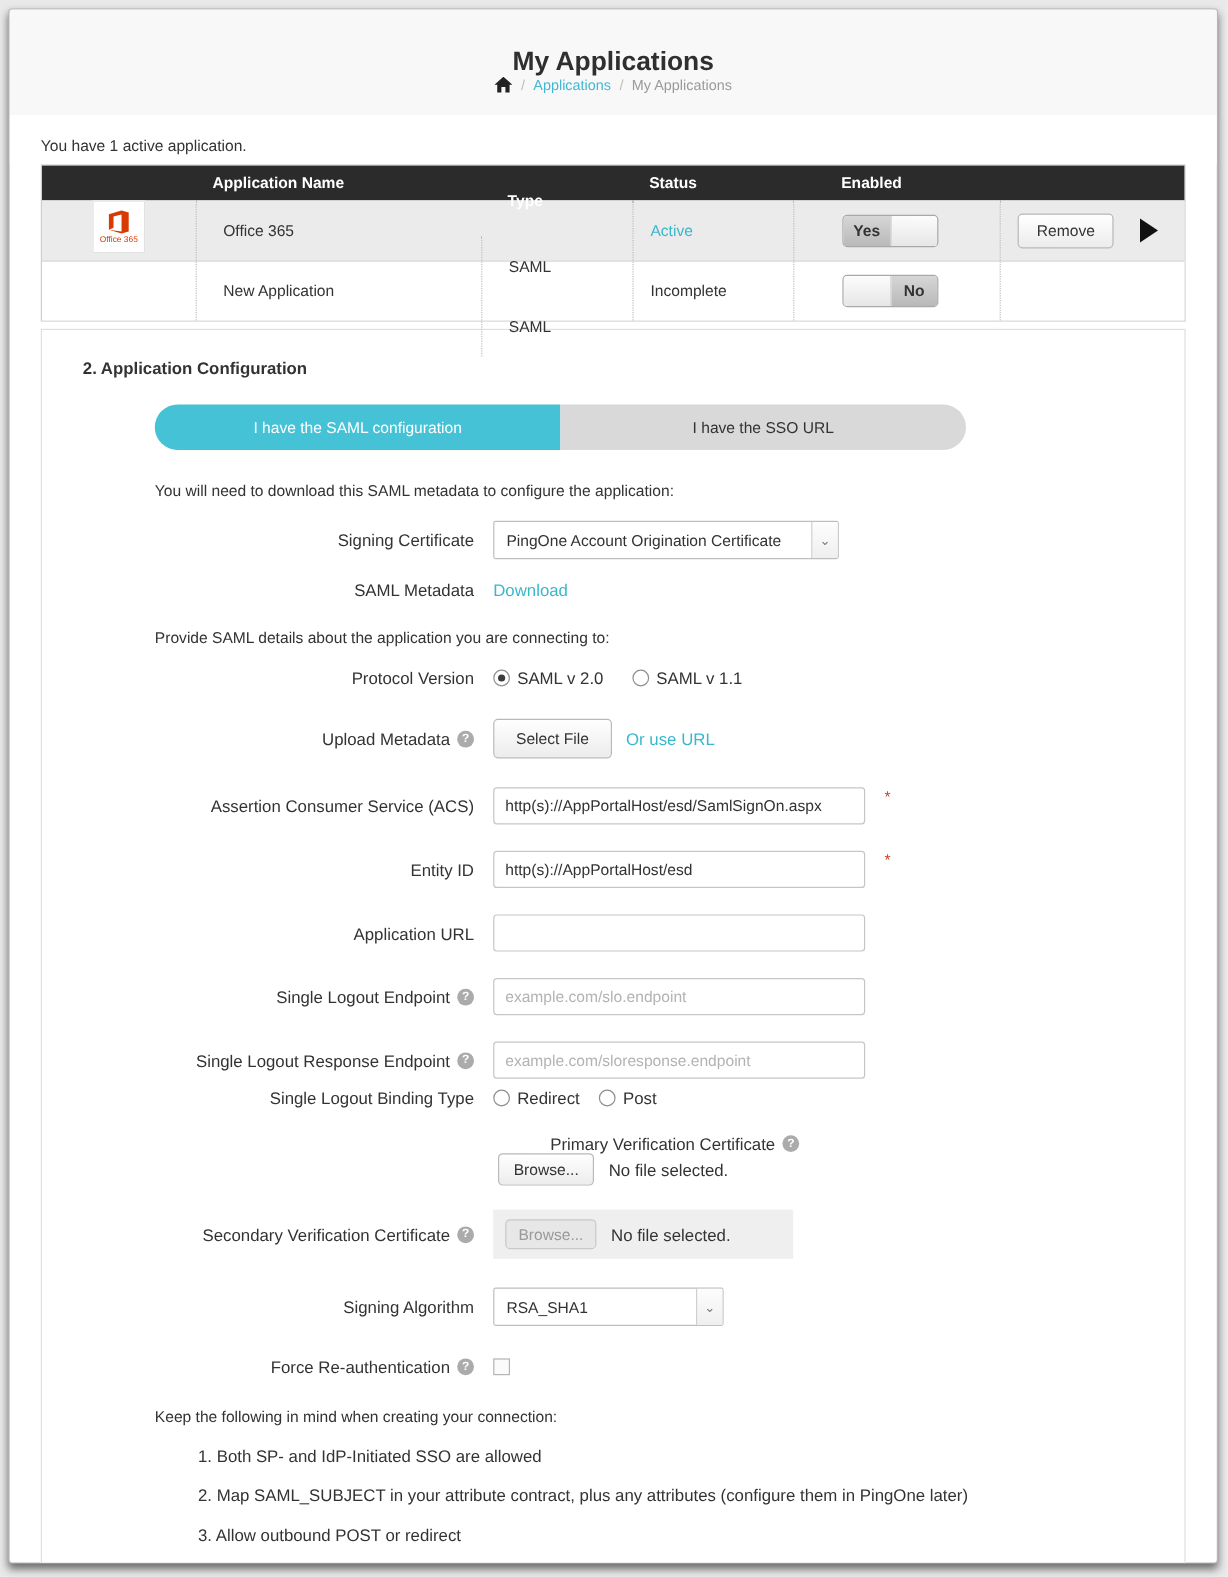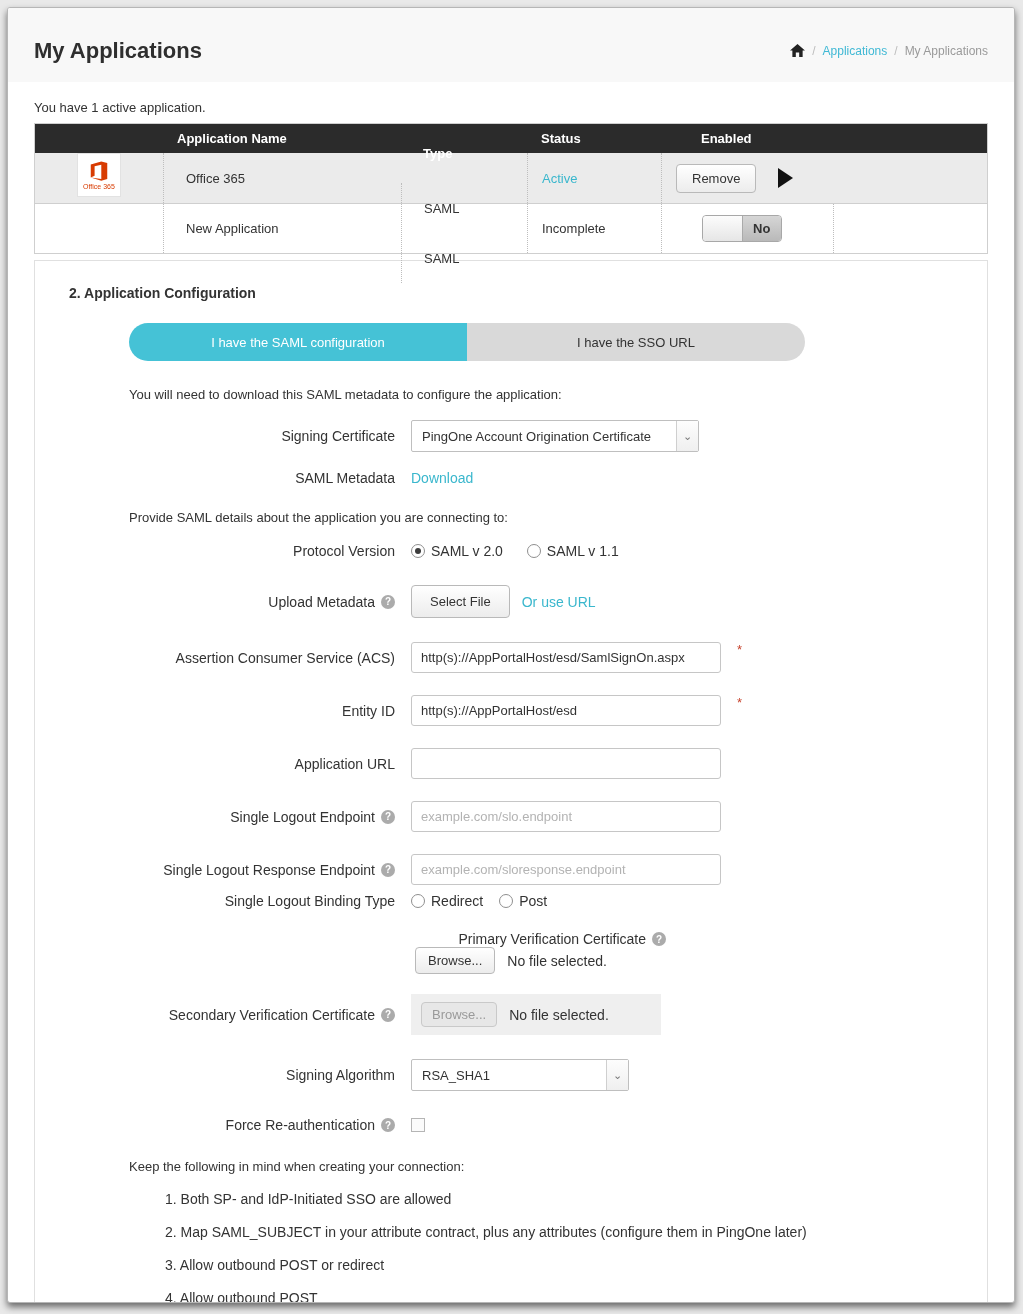--- a/index.html
+++ b/index.html
@@ -6,21 +6,21 @@
   html,body { width:1023px; height:1314px; background:#e9e9e9; font-family:"Liberation Sans", sans-serif; }
   .frame {
     position:absolute; left:7px; top:7px; width:1008px; height:1296px;
     background:#fff; border:1px solid #b6b6b6; border-radius:3px;
     box-shadow:0 4px 7px rgba(0,0,0,0.55);
     overflow:hidden;
   }
   
   .page-header {
     background:#f8f8f8; padding:30px 26px 18px 26px;
-    display:flex; justify-content:space-between; align-items:center;
+    display:flex; align-items:center;flex-direction:column;
   }
   .page-title { font-size:22px; font-weight:bold; color:#2f2f2f; }
   .breadcrumb { font-size:12px; color:#9a9a9a; display:flex; align-items:center; gap:7px; }
   .breadcrumb .home-ic { width:15px; height:14px; display:inline-block; }
   .breadcrumb a.crumb-link { color:#41b9d5; text-decoration:none; }
   .breadcrumb .sep { color:#bdbdbd; }
   
   .active-note { font-size:13px; color:#333; padding:18px 26px 8px 26px; background:#fff; }
   
   .app-table { margin:0 26px; border:1px solid #cfcfcf; }
@@ -121,20 +121,26 @@
         <div class="office-logo">
           <svg viewBox="0 0 24 24">
             <path fill="#d83b01" d="M14.5 1.5 L21 3.4 V20.6 L14.5 22.5 L3 19 L14.5 20.6 V5.2 L7.2 6.9 V17.2 L3 19 V5 Z"></path>
           </svg>
           <span class="lg-text">Office 365</span>
         </div>
       </div>
       <div class="col-name">Office 365</div>
       <div class="col-type">SAML</div>
       <div class="col-status status-active">Active</div>
+      <div class="col-enabled">
+        <div class="toggle on">
+          <span class="tg-label">Yes</span>
+          <span class="tg-knob"></span>
+        </div>
+      </div>
       <div class="col-actions">
         <button class="btn">Remove</button>
         <span class="play-tri"></span>
       </div>
     </div>
 
     <div class="t-row">
       <div class="col-icon"></div>
       <div class="col-name">New Application</div>
       <div class="col-type">SAML</div>
@@ -280,21 +286,21 @@
         <div class="disabled-strip">
           <button class="btn disabled" style="padding:4px 10px;">Browse...</button>
           <span class="file-status">No file selected.</span>
         </div>
       </div>
     </div>
 
     <div class="form-row" style="margin-bottom:26px;">
       <div class="form-label">Signing Algorithm</div>
       <div class="ctl">
-        <div class="select-box" style="width:218px;">
+        <div class="select-box" style="width:192px;">
           <span class="sel-text">RSA_SHA1</span>
           <span class="sel-arrow">⌄</span>
         </div>
       </div>
     </div>
 
     <div class="form-row" style="margin-bottom:8px;">
       <div class="form-label">
         <span>Force Re-authentication</span>
         <span class="help-ic">?</span>

